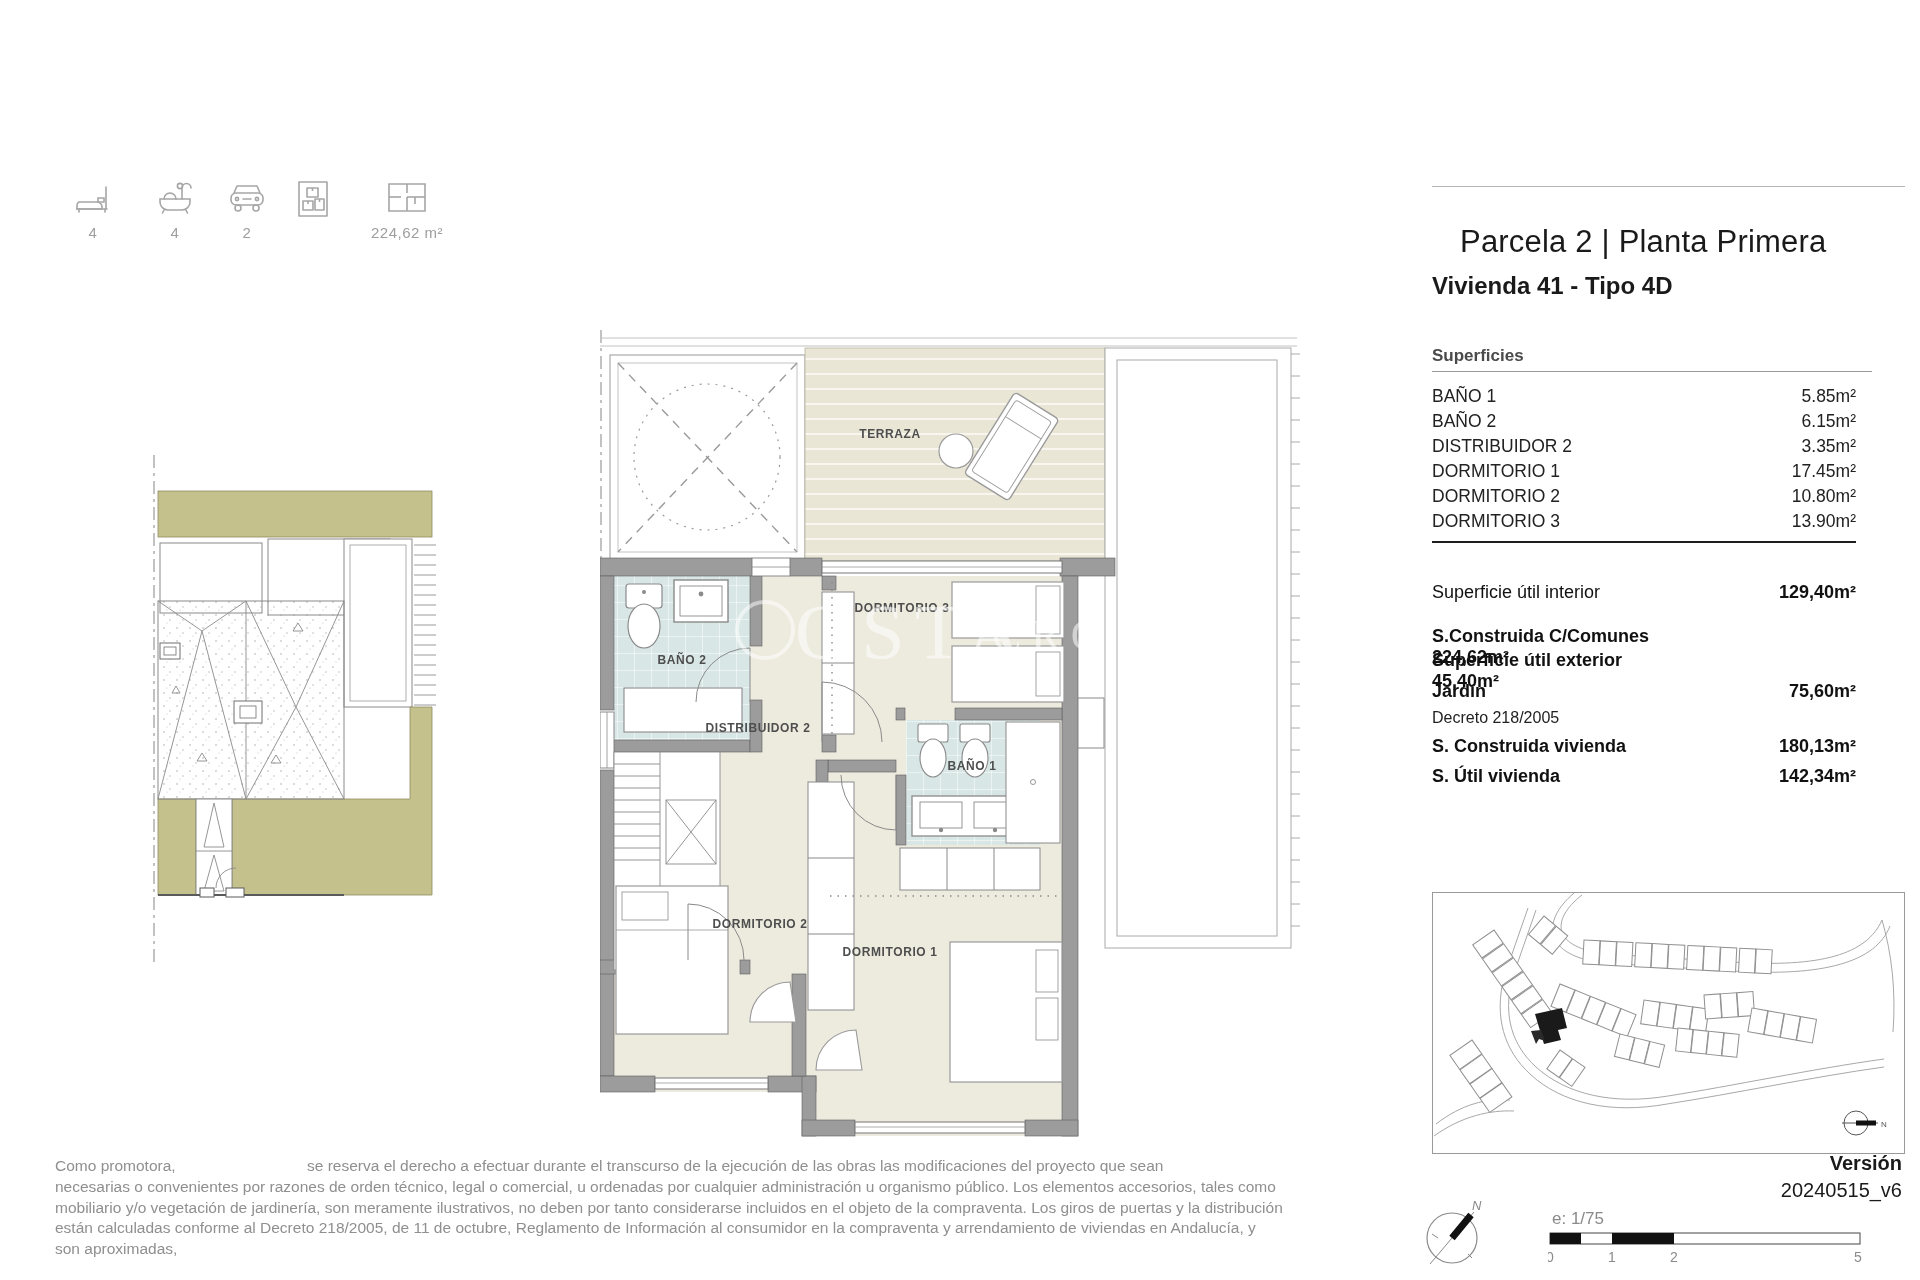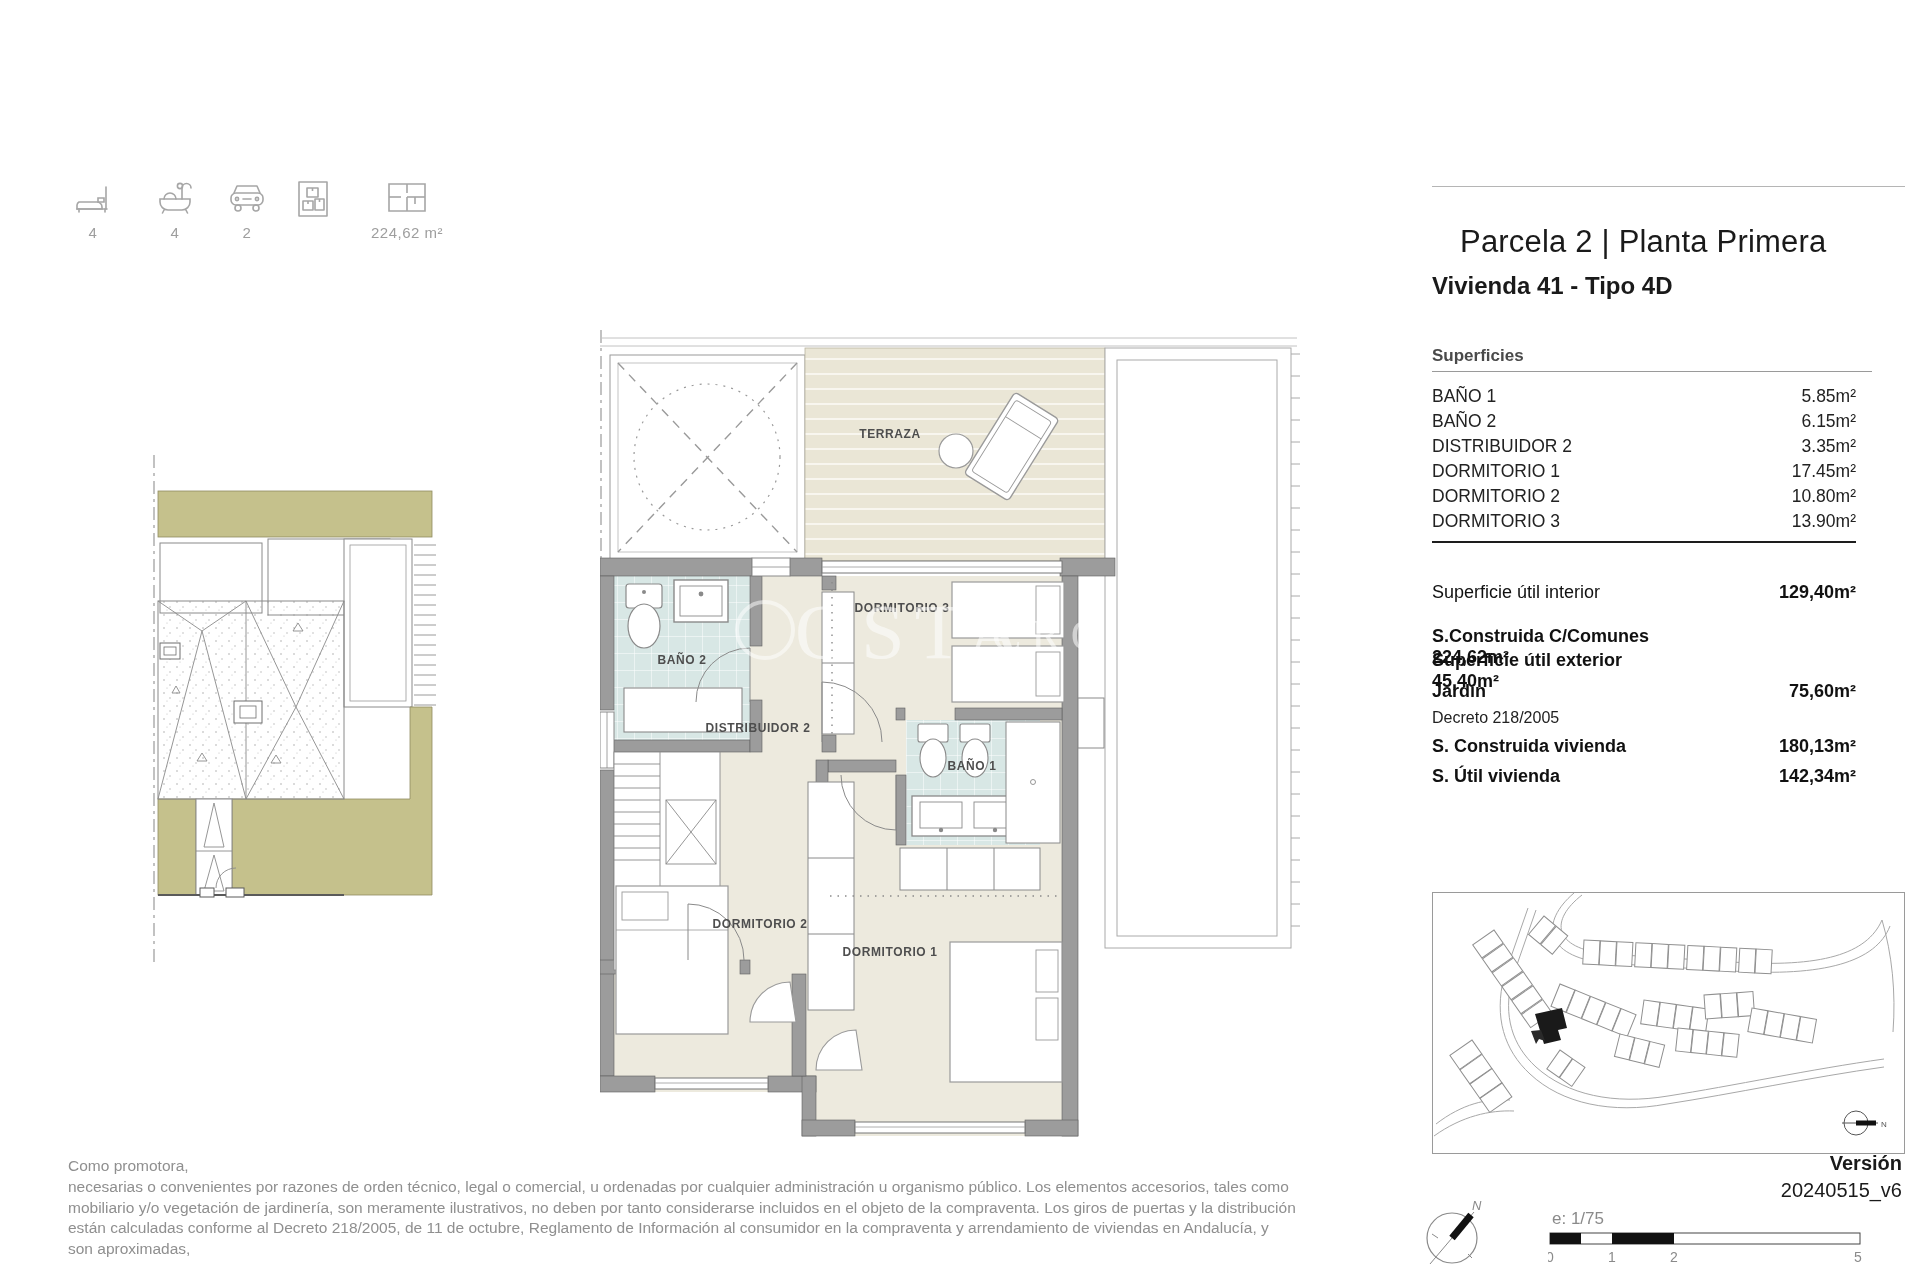--- a/index.html
+++ b/index.html
@@ -29,21 +29,21 @@
   .sum-row.bold .lbl{font-weight:700;}
   .sum-row.small{font-size:16px;color:#222;}
   .r1{top:402px;} .r2{top:446px;flex-direction:column;} .r3{top:470px;flex-direction:column;} .r4{top:501px;}
   .r5{top:529px;text-align:center;} .r6{top:556px;} .r7{top:586px;}
   .minimap{position:absolute;left:0;top:712px;}
   .version-label{position:absolute;right:3px;top:972px;font-size:20px;font-weight:700;text-align:right;}
   .version-value{position:absolute;right:3px;top:999px;font-size:20px;text-align:right;}
 
   
   .disclaimer{left:55px;top:1156px;width:1320px;font-size:15.5px;line-height:20.8px;color:#8f8f8f;}
-  .disc-line{position:relative;white-space:nowrap;margin-left:13px;}
+  .disc-line{position:relative;white-space:nowrap;}
   .disc-suffix{position:absolute;left:252px;top:0;}
 
   .plan-label{font-size:12px;font-weight:600;fill:#4e4e4e;letter-spacing:.6px;
               font-family:"Liberation Sans",sans-serif;text-anchor:middle;}
   .wm{fill:#ffffff;opacity:.55;font-family:"Liberation Serif",serif;letter-spacing:10px;}
   .gray-txt{fill:#8a8a8a;font-family:"Liberation Sans",sans-serif;}
 </style>
 </head>
 <body>
 
@@ -525,20 +525,21 @@
     </g>
   </svg>
 
   <div class="version-label">Versión</div>
   <div class="version-value">20240515_v6</div>
 </div>
 
 <div class="abs disclaimer">
   <div class="disc-line">
     <span>Como promotora,</span>
+    <span class="disc-suffix">se reserva el derecho a efectuar durante el transcurso de la ejecución de las obras las modificaciones del proyecto que sean</span>
   </div>
   <div class="disc-line">necesarias o convenientes por razones de orden técnico, legal o comercial, u ordenadas por cualquier administración u organismo público. Los elementos accesorios, tales como</div>
   <div class="disc-line">mobiliario y/o vegetación de jardinería, son meramente ilustrativos, no deben por tanto considerarse incluidos en el objeto de la compraventa. Los giros de puertas y la distribución</div>
   <div class="disc-line">están calculadas conforme al Decreto 218/2005, de 11 de octubre, Reglamento de Información al consumidor en la compraventa y arrendamiento de viviendas en Andalucía, y</div>
   <div class="disc-line">son aproximadas,</div>
 </div>
 
 <svg class="abs" style="left:1420px;top:1198px;" width="84" height="80" viewBox="0 0 84 80">
   <circle cx="32" cy="40" r="25" fill="none" stroke="#8a8a8a" stroke-width="1.2"></circle>
   <line x1="10" y1="66" x2="54" y2="14" stroke="#8a8a8a" stroke-width="1"></line>

